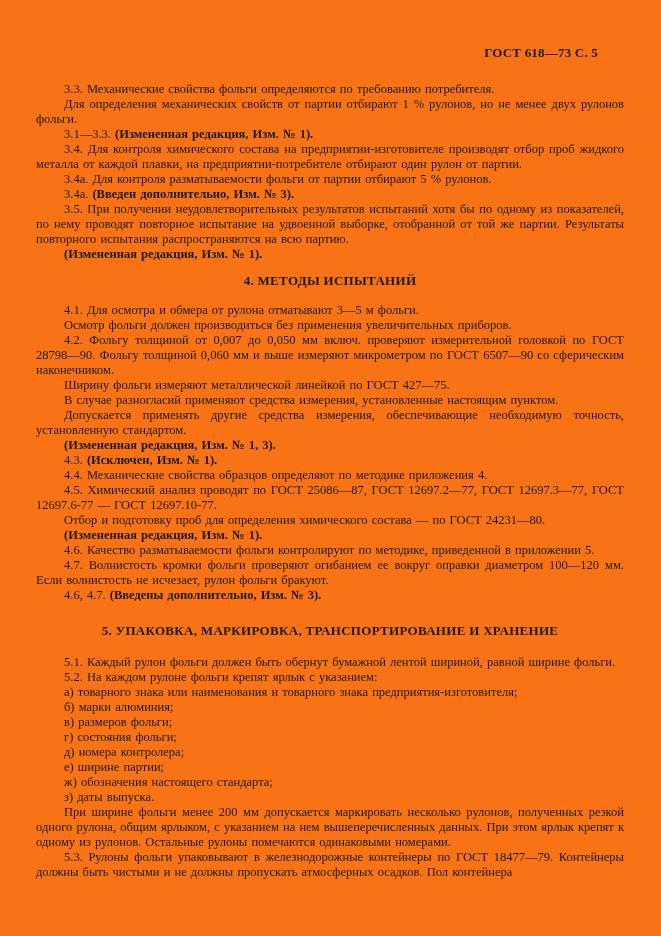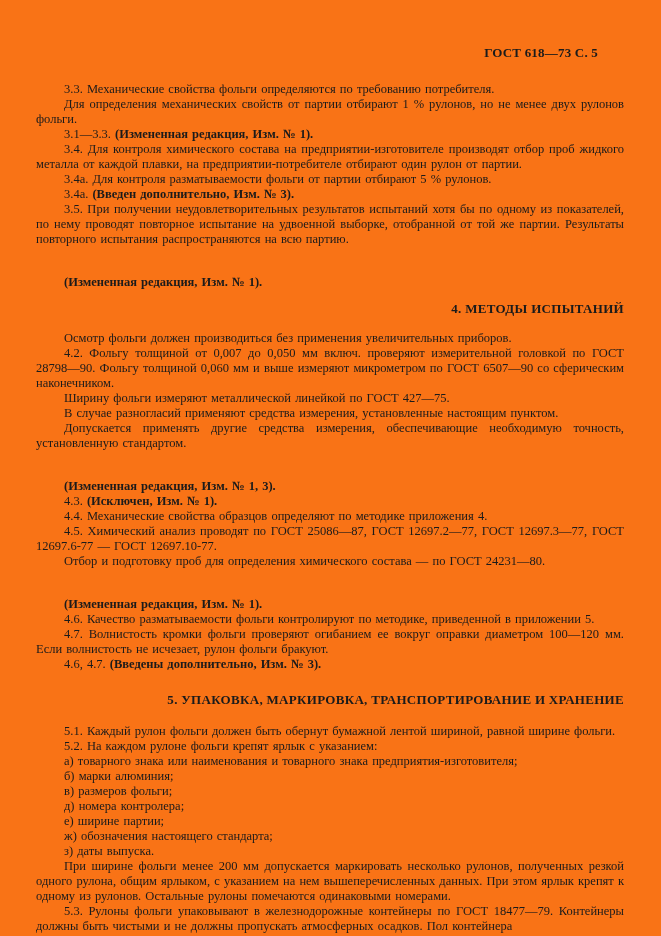--- a/index.html
+++ b/index.html
@@ -35,25 +35,25 @@
     width: 588px;
   }
   .para {
     margin: 0;
     font-size: 12.5px;
     line-height: 15px;
     text-align: justify;
     text-indent: 28px;
     word-spacing: 1px;
   }
-  .b { font-weight: 700; margin-top: 28px; }
+  .b { font-weight: 700; }
   .sec-heading {
     font-size: 13px;
     font-weight: 700;
-    text-align: right;
+    text-align: center;
     text-indent: 0;
     letter-spacing: 0.3px;
     margin: 11px 0 14px 0;
     line-height: 16px;
   }
   .sec-heading.big-gap {
     margin: 20px 0 16px 0;
   }
 </style>
 </head>
@@ -71,20 +71,21 @@
     <p class="para">Для определения механических свойств от партии отбирают 1 % рулонов, но не менее двух рулонов фольги.</p>
     <p class="para"><span>3.1—3.3. </span><span class="b">(Измененная редакция, Изм. № 1).</span></p>
     <p class="para">3.4. Для контроля химического состава на предприятии-изготовителе производят отбор проб жидкого металла от каждой плавки, на предприятии-потребителе отбирают один рулон от партии.</p>
     <p class="para">3.4а. Для контроля разматываемости фольги от партии отбирают 5 % рулонов.</p>
     <p class="para"><span>3.4а. </span><span class="b">(Введен дополнительно, Изм. № 3).</span></p>
     <p class="para">3.5. При получении неудовлетворительных результатов испытаний хотя бы по одному из показателей, по нему проводят повторное испытание на удвоенной выборке, отобранной от той же партии. Результаты повторного испытания распространяются на всю партию.</p>
     <p class="para b">(Измененная редакция, Изм. № 1).</p>
 
     <h2 class="sec-heading">4. МЕТОДЫ ИСПЫТАНИЙ</h2>
 
+    <p class="para">4.1. Для осмотра и обмера от рулона отматывают 3—5 м фольги.</p>
     <p class="para">Осмотр фольги должен производиться без применения увеличительных приборов.</p>
     <p class="para">4.2. Фольгу толщиной от 0,007 до 0,050 мм включ. проверяют измерительной головкой по ГОСТ 28798—90. Фольгу толщиной 0,060 мм и выше измеряют микрометром по ГОСТ 6507—90 со сферическим наконечником.</p>
     <p class="para">Ширину фольги измеряют металлической линейкой по ГОСТ 427—75.</p>
     <p class="para">В случае разногласий применяют средства измерения, установленные настоящим пунктом.</p>
     <p class="para">Допускается применять другие средства измерения, обеспечивающие необходимую точность, установленную стандартом.</p>
     <p class="para b">(Измененная редакция, Изм. № 1, 3).</p>
     <p class="para"><span>4.3. </span><span class="b">(Исключен, Изм. № 1).</span></p>
     <p class="para">4.4. Механические свойства образцов определяют по методике приложения 4.</p>
     <p class="para">4.5. Химический анализ проводят по ГОСТ 25086—87, ГОСТ 12697.2—77, ГОСТ 12697.3—77, ГОСТ 12697.6-77 — ГОСТ 12697.10-77.</p>
     <p class="para">Отбор и подготовку проб для определения химического состава — по ГОСТ 24231—80.</p>
@@ -93,20 +94,21 @@
     <p class="para">4.7. Волнистость кромки фольги проверяют огибанием ее вокруг оправки диаметром 100—120 мм. Если волнистость не исчезает, рулон фольги бракуют.</p>
     <p class="para"><span>4.6, 4.7. </span><span class="b">(Введены дополнительно, Изм. № 3).</span></p>
 
     <h2 class="sec-heading big-gap">5. УПАКОВКА, МАРКИРОВКА, ТРАНСПОРТИРОВАНИЕ И ХРАНЕНИЕ</h2>
 
     <p class="para">5.1. Каждый рулон фольги должен быть обернут бумажной лентой шириной, равной ширине фольги.</p>
     <p class="para">5.2. На каждом рулоне фольги крепят ярлык с указанием:</p>
     <p class="para">а) товарного знака или наименования и товарного знака предприятия-изготовителя;</p>
     <p class="para">б) марки алюминия;</p>
     <p class="para">в) размеров фольги;</p>
+    <p class="para">г) состояния фольги;</p>
     <p class="para">д) номера контролера;</p>
     <p class="para">е) ширине партии;</p>
     <p class="para">ж) обозначения настоящего стандарта;</p>
     <p class="para">з) даты выпуска.</p>
     <p class="para">При ширине фольги менее 200 мм допускается маркировать несколько рулонов, полученных резкой одного рулона, общим ярлыком, с указанием на нем вышеперечисленных данных. При этом ярлык крепят к одному из рулонов. Остальные рулоны помечаются одинаковыми номерами.</p>
     <p class="para">5.3. Рулоны фольги упаковывают в железнодорожные контейнеры по ГОСТ 18477—79. Контейнеры должны быть чистыми и не должны пропускать атмосферных осадков. Пол контейнера</p>
 
   </main>
 </div>
 

